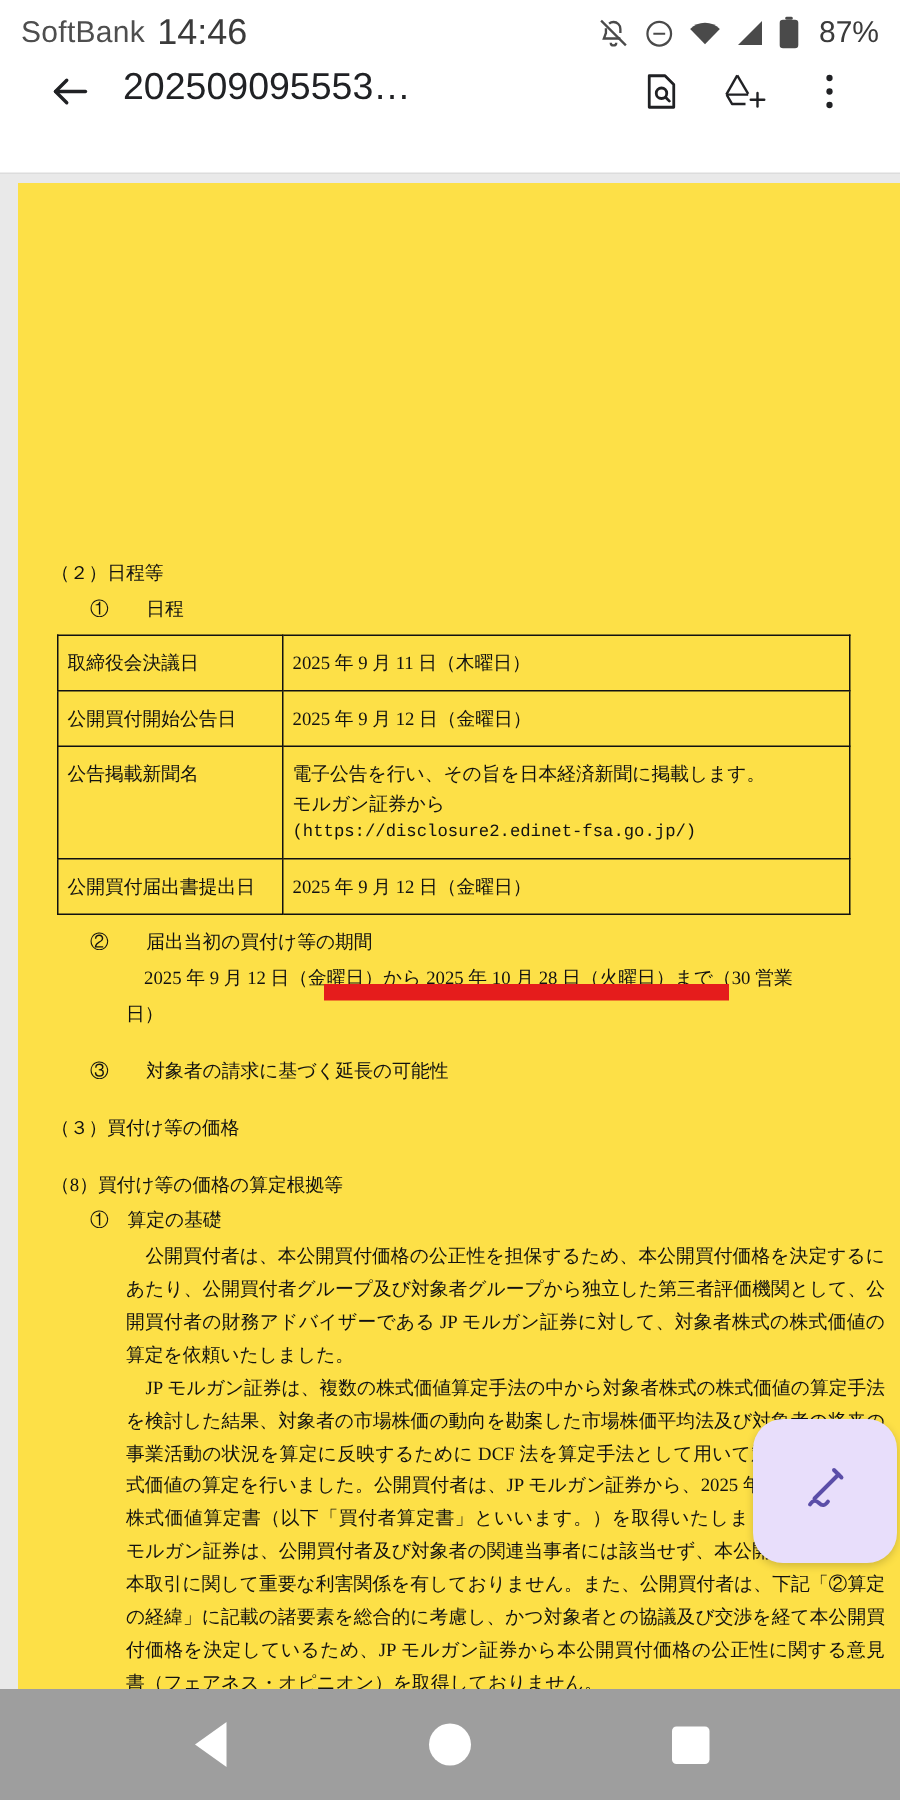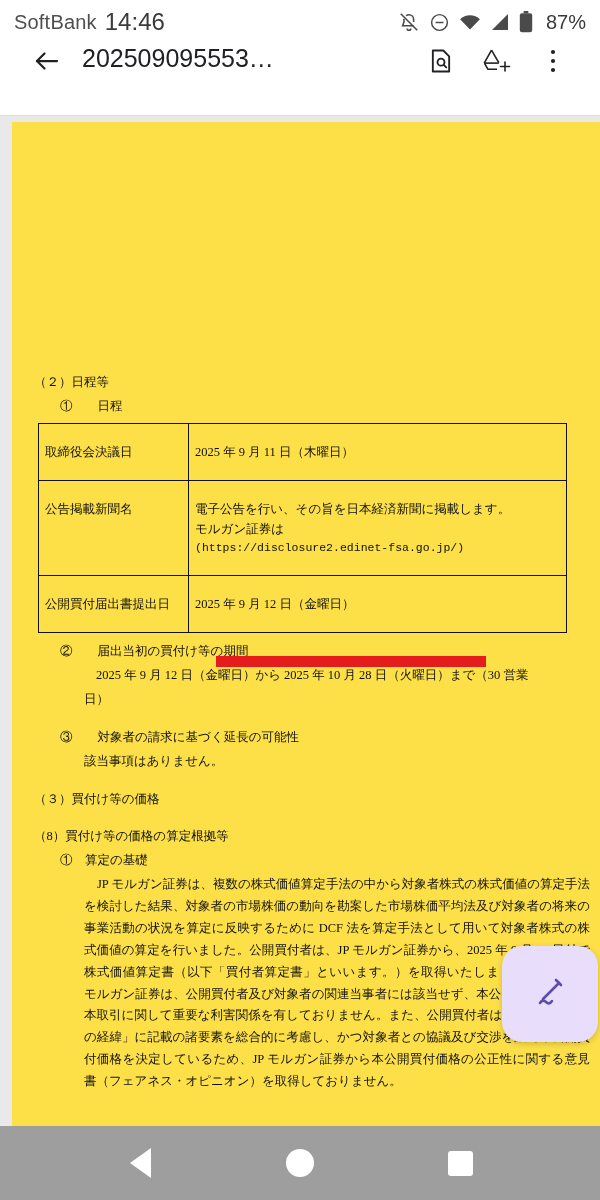--- a/index.html
+++ b/index.html
@@ -107,21 +107,21 @@
 
   table.schedule {
     width: 529px;
     margin: 5px 0 0 4px;
     border-collapse: collapse;
     table-layout: fixed;
     font-size: 12.5px;
   }
   table.schedule td {
     border: 1px solid #111111;
-    padding: 18px 6px;
+    padding: 8px 6px;
     vertical-align: top;
     line-height: 1.6;
   }
   table.schedule td.k { width: 150px; }
   .mono { font-family: "Liberation Mono", monospace; font-size: 11.5px; }
 
   .redaction {
     position: absolute;
     left: 204px;
     top: 534px;
@@ -262,50 +262,54 @@
       <div class="l1">（２）日程等</div>
       <div class="l1 indent1">①　　日程</div>
 
       <table class="schedule">
         <tbody>
           <tr>
             <td class="k">取締役会決議日</td>
             <td>2025 年 9 月 11 日（木曜日）</td>
           </tr>
           <tr>
+            <td class="k">公開買付開始公告日</td>
+            <td>2025 年 9 月 12 日（金曜日）</td>
+          </tr>
+          <tr>
             <td class="k">公告掲載新聞名</td>
             <td>
               <div>電子公告を行い、その旨を日本経済新聞に掲載します。</div>
-              <div>モルガン証券は</div>
+              <div>モルガン証券から</div>
               <div class="mono">(https://disclosure2.edinet-fsa.go.jp/)</div>
             </td>
           </tr>
           <tr>
             <td class="k">公開買付届出書提出日</td>
             <td>2025 年 9 月 12 日（金曜日）</td>
           </tr>
         </tbody>
       </table>
 
       <div class="gap"></div>
       <div class="l1 indent1">②　　届出当初の買付け等の期間</div>
       <div class="l1 indent3">2025 年 9 月 12 日（金曜日）から 2025 年 10 月 28 日（火曜日）まで（30 営業</div>
       <div class="l1 indent2">日）</div>
 
       <div class="gap" style="height:14px"></div>
       <div class="l1 indent1">③　　対象者の請求に基づく延長の可能性</div>
-      <div class="l1 indent2">該当事項はありません。</div>
 
       <div class="gap" style="height:14px"></div>
       <div class="l1">（３）買付け等の価格</div>
 
       <div class="gap" style="height:14px"></div>
       <div class="l1">（8）買付け等の価格の算定根拠等</div>
       <div class="l1 indent1">①　算定の基礎</div>
 
+      <p class="body first">公開買付者は、本公開買付価格の公正性を担保するため、本公開買付価格を決定するにあたり、公開買付者グループ及び対象者グループから独立した第三者評価機関として、公開買付者の財務アドバイザーである JP モルガン証券に対して、対象者株式の株式価値の算定を依頼いたしました。</p>
       <p class="body first">JP モルガン証券は、複数の株式価値算定手法の中から対象者株式の株式価値の算定手法を検討した結果、対象者の市場株価の動向を勘案した市場株価平均法及び対象者の将来の事業活動の状況を算定に反映するために DCF 法を算定手法として用いて対象者株式の株式価値の算定を行いました。公開買付者は、JP モルガン証券から、2025 年 9 月 10 日付で株式価値算定書（以下「買付者算定書」といいます。）を取得いたしました。なお、JP モルガン証券は、公開買付者及び対象者の関連当事者には該当せず、本公開買付けを含む本取引に関して重要な利害関係を有しておりません。また、公開買付者は、下記「②算定の経緯」に記載の諸要素を総合的に考慮し、かつ対象者との協議及び交渉を経て本公開買付価格を決定しているため、JP モルガン証券から本公開買付価格の公正性に関する意見書（フェアネス・オピニオン）を取得しておりません。</p>
 
       <div class="redaction"></div>
     </div>
 
     <div class="fab">
       <svg width="48" height="48" viewBox="0 0 48 48" fill="none" stroke="#5b4ea8" stroke-width="2.6" stroke-linecap="round" stroke-linejoin="round">
         <path d="M33 13 L17 29"></path>
         <path d="M14 33c2-3 4-3 6-1s4 2 6-1"></path>
         <path d="M30 10l5 5"></path>

